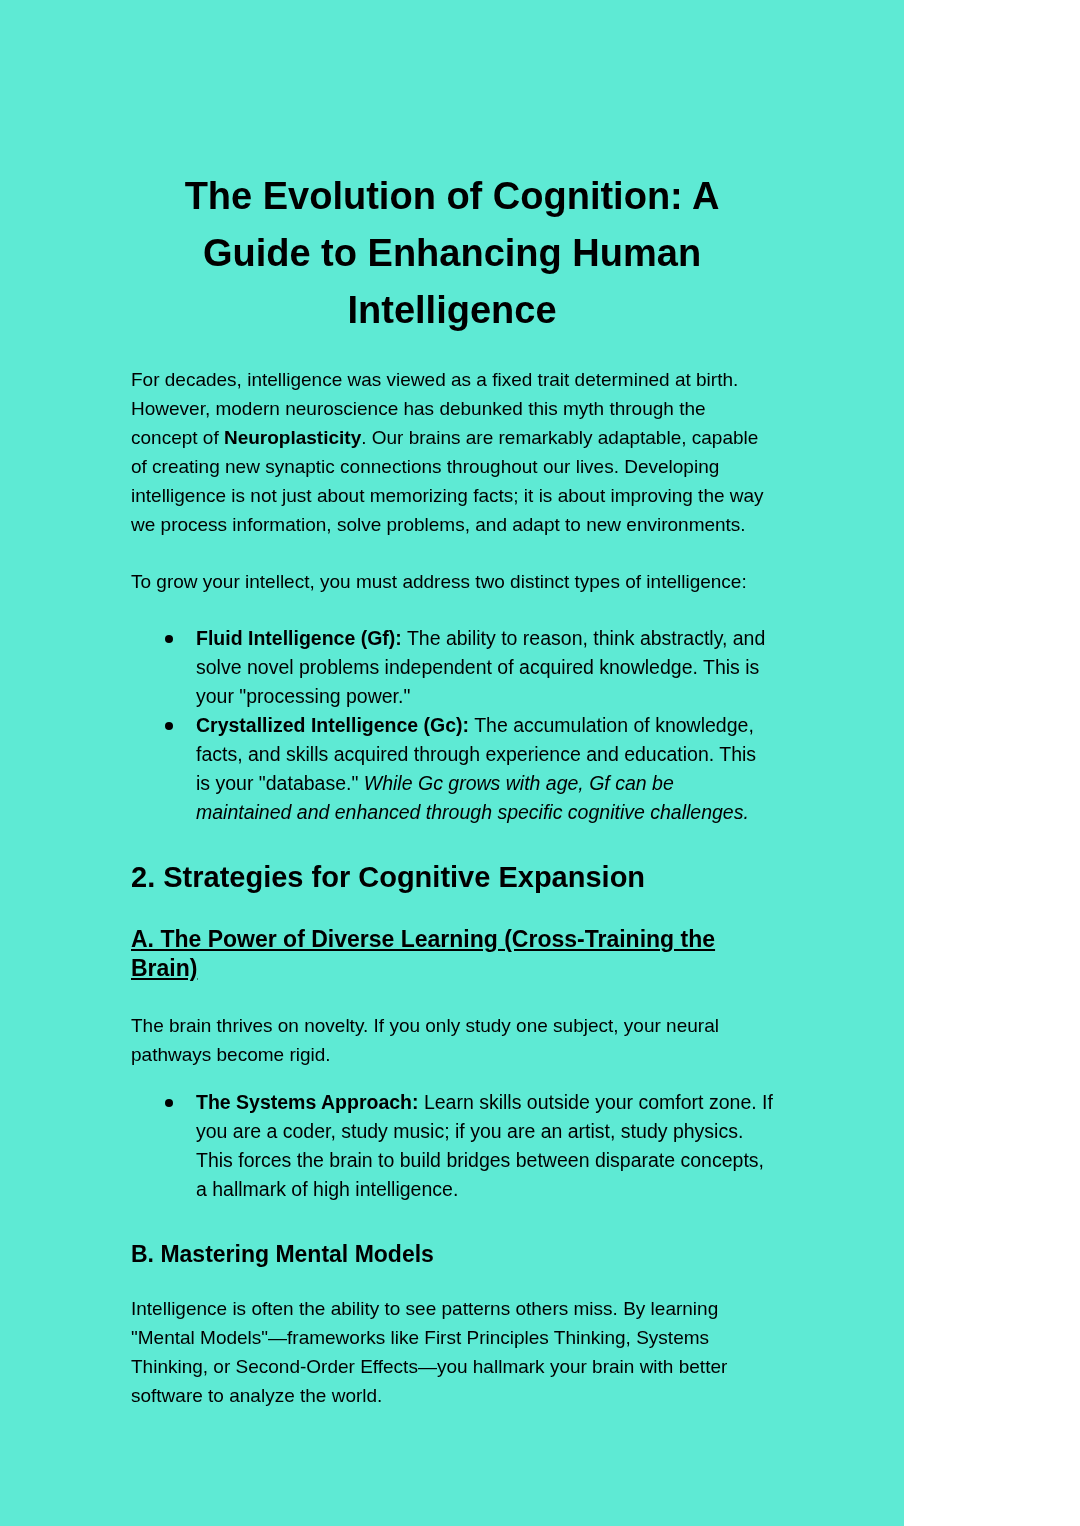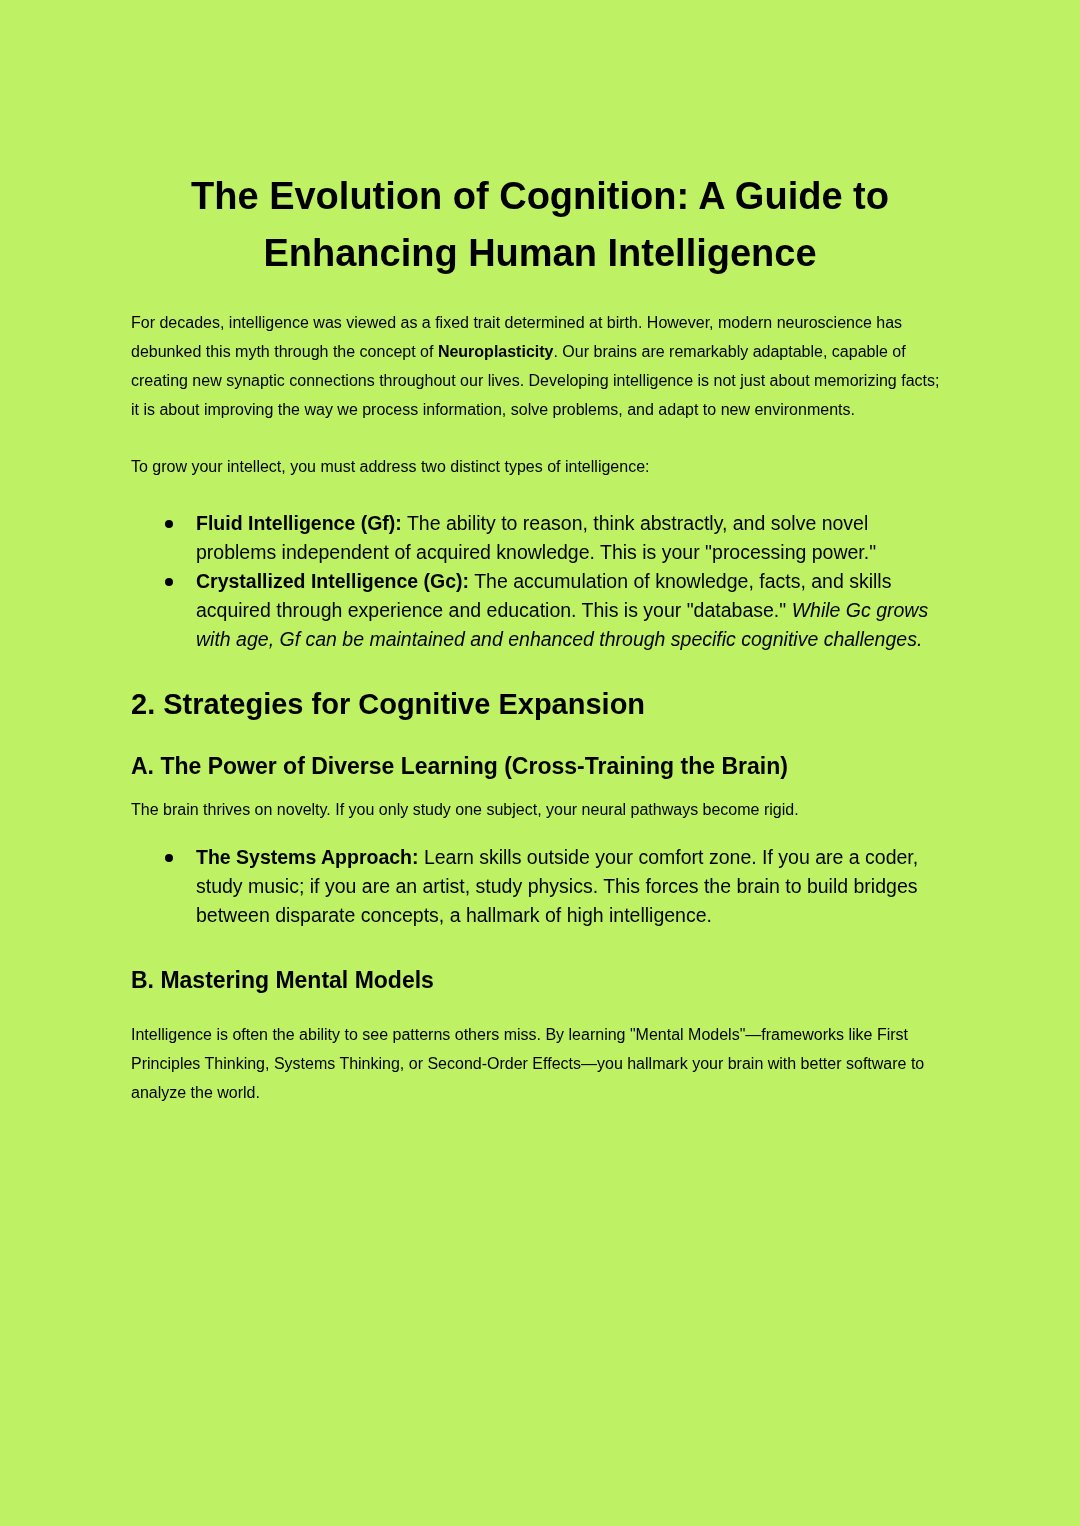--- a/index.html
+++ b/index.html
@@ -2,57 +2,57 @@
 <html><head>
 <meta charset="utf-8">
 <style>
   * { margin: 0; padding: 0; box-sizing: border-box; }
   html, body {
     background: #ffffff;
     font-family: "Liberation Sans", sans-serif;
     color: #000000;
   }
   .page {
-    width: 1080px;
+    width: 904px;
     min-height: 1526px;
-    background: #bef264;
+    background: #5eead4;
     padding: 168px 131px 80px 131px;
   }
   .doc-title {
     font-size: 38px;
     line-height: 57px;
     font-weight: 700;
     text-align: center;
     color: #000000;
   }
   p.body-text {
-    font-size: 16px;
+    font-size: 19px;
     line-height: 29px;
     font-weight: 400;
     color: #000000;
   }
   .intro { margin-top: 26px; }
   h2.h-section {
     font-size: 29px;
     line-height: 40px;
     font-weight: 700;
     color: #000000;
   }
   .h-sec1 { margin-top: 26px; }
   .h-sec2 { margin-top: 30px; }
   h3.h-sub {
     font-size: 23px;
     line-height: 29px;
     font-weight: 700;
     color: #000000;
   }
-  .h-subA { margin-top: 28px; }
+  .h-subA { margin-top: 28px; text-decoration: underline; }
   .h-subB { margin-top: 36px; }
   .lead-1 { margin-top: 28px; }
-  .lead-2 { margin-top: 14px; }
+  .lead-2 { margin-top: 28px; }
   .final-p { margin-top: 25px; }
   ul.bullets {
     list-style: none;
     margin-top: 28px;
   }
   ul.bullets-2 { margin-top: 19px; }
   ul.bullets li {
     position: relative;
     padding-left: 65px;
     font-size: 19.5px;

